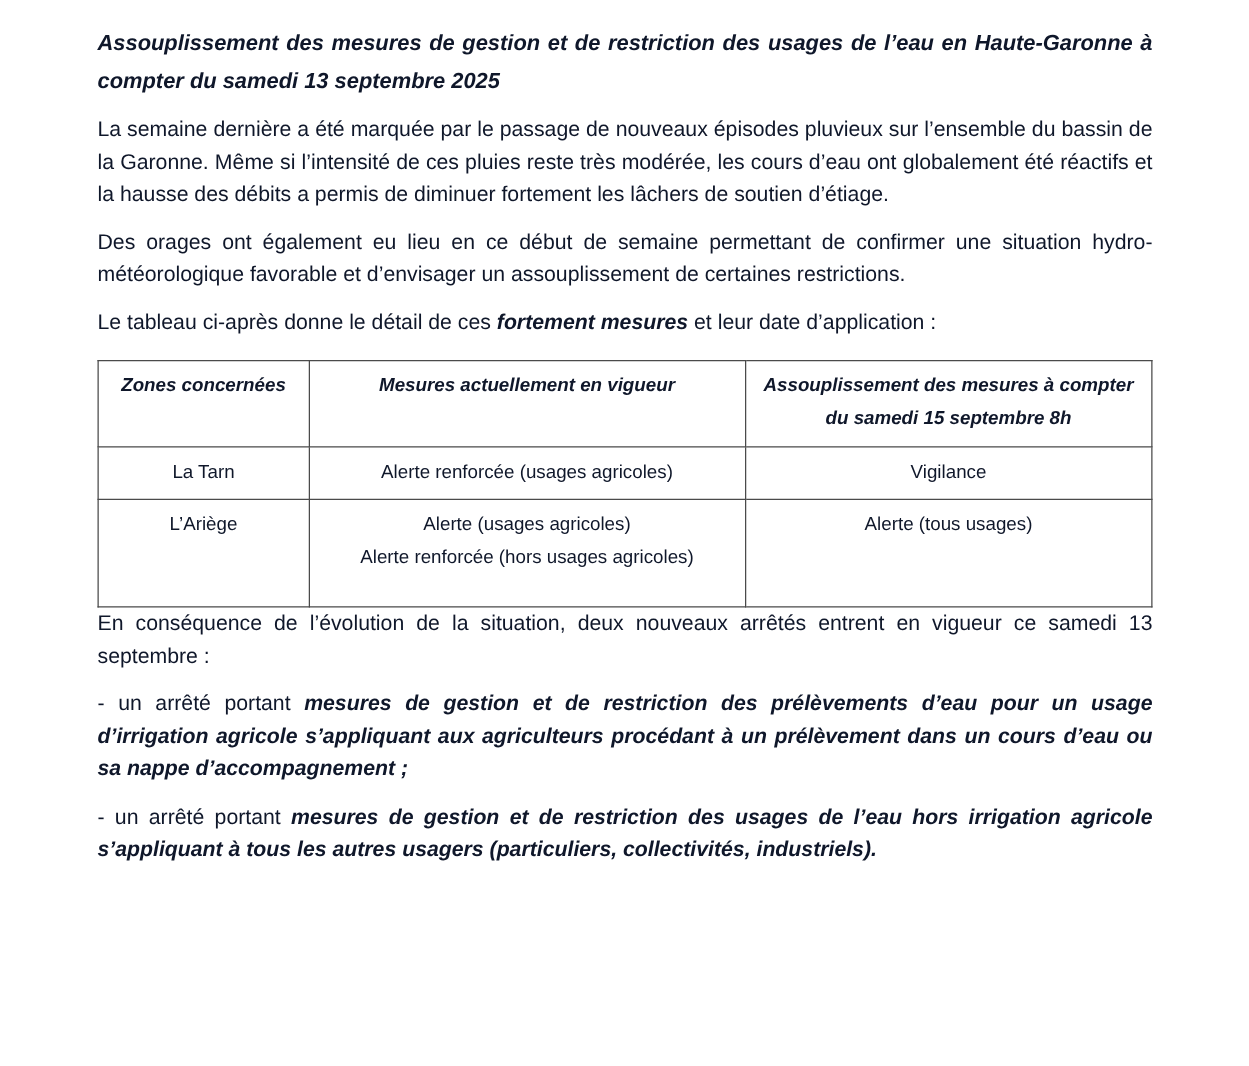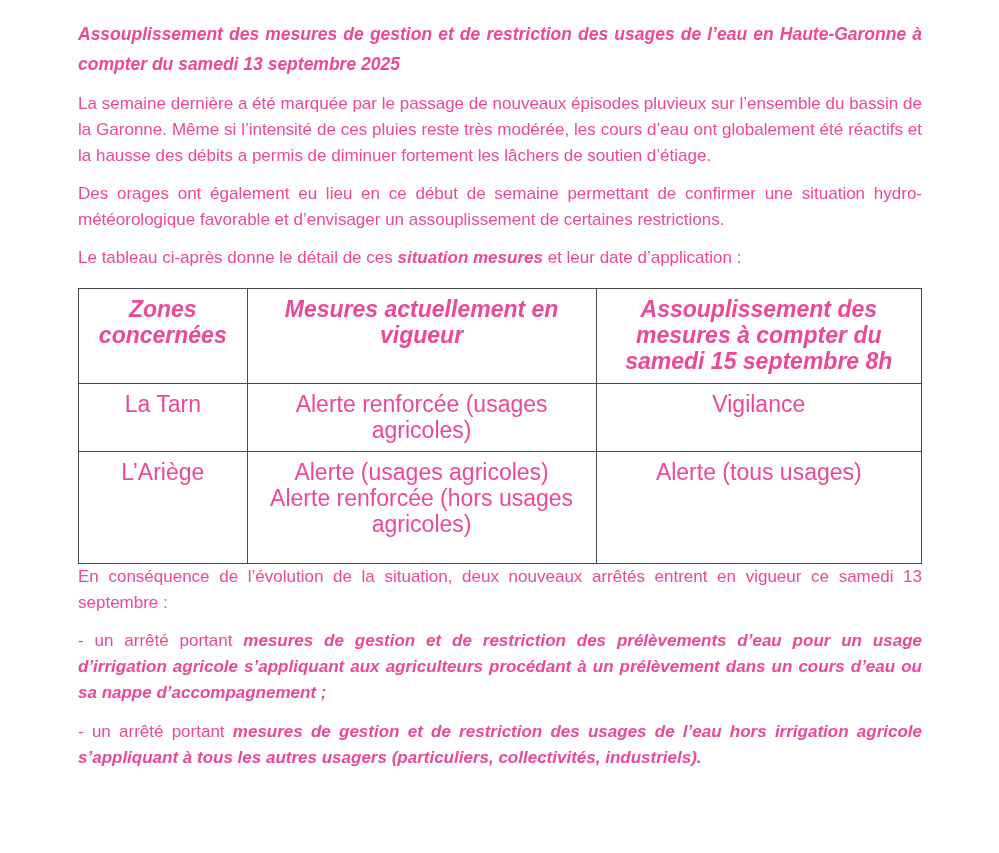--- a/index.html
+++ b/index.html
@@ -9,21 +9,21 @@
   }
   .page {
     position: relative;
     box-sizing: border-box;
     width: 999px;
     height: 853px;
     background: #ffffff;
     padding: 19px 77px 0 78px;
     font-family: "Liberation Sans", sans-serif;
     font-size: 17px;
-    color: #ec4899;
+    color: #0f172a;
     overflow: hidden;
   }
   .title {
     font-size: 17.5px;
     font-weight: bold;
     font-style: italic;
     line-height: 30px;
     text-align: justify;
     margin: 0 0 12px 0;
   }
@@ -43,21 +43,21 @@
     width: 100%;
     border-collapse: collapse;
     table-layout: fixed;
     margin: 0 0 0 0;
   }
   table.measures th,
   table.measures td {
     border: 1px solid #4a4a4a;
     text-align: center;
     vertical-align: top;
-    font-size: 23px;
+    font-size: 15px;
   }
   table.measures th {
     font-weight: bold;
     font-style: italic;
     line-height: 26px;
     padding: 7px 4px 9px 4px;
   }
   table.measures td {
     font-weight: normal;
     line-height: 26px;
@@ -82,21 +82,21 @@
 <body>
 
 <div class="page">
 
   <h1 class="title">Assouplissement des mesures de gestion et de restriction des usages de l’eau en Haute-Garonne à compter du samedi 13 septembre 2025</h1>
 
   <p>La semaine dernière a été marquée par le passage de nouveaux épisodes pluvieux sur l’ensemble du bassin de la Garonne. Même si l’intensité de ces pluies reste très modérée, les cours d’eau ont globalement été réactifs et la hausse des débits a permis de diminuer fortement les lâchers de soutien d’étiage.</p>
 
   <p>Des orages ont également eu lieu en ce début de semaine permettant de confirmer une situation hydro-météorologique favorable et d’envisager un assouplissement de certaines restrictions.</p>
 
-  <p class="table-intro"><span>Le tableau ci-après donne le détail de ces </span><span class="bi">situation mesures</span><span> et leur date d’application&nbsp;:</span></p>
+  <p class="table-intro"><span>Le tableau ci-après donne le détail de ces </span><span class="bi">fortement mesures</span><span> et leur date d’application&nbsp;:</span></p>
 
   <table class="measures">
     <colgroup>
       <col class="col-zone">
       <col class="col-curr">
       <col class="col-eased">
     </colgroup>
     <thead>
       <tr>
         <th>Zones concernées</th>

